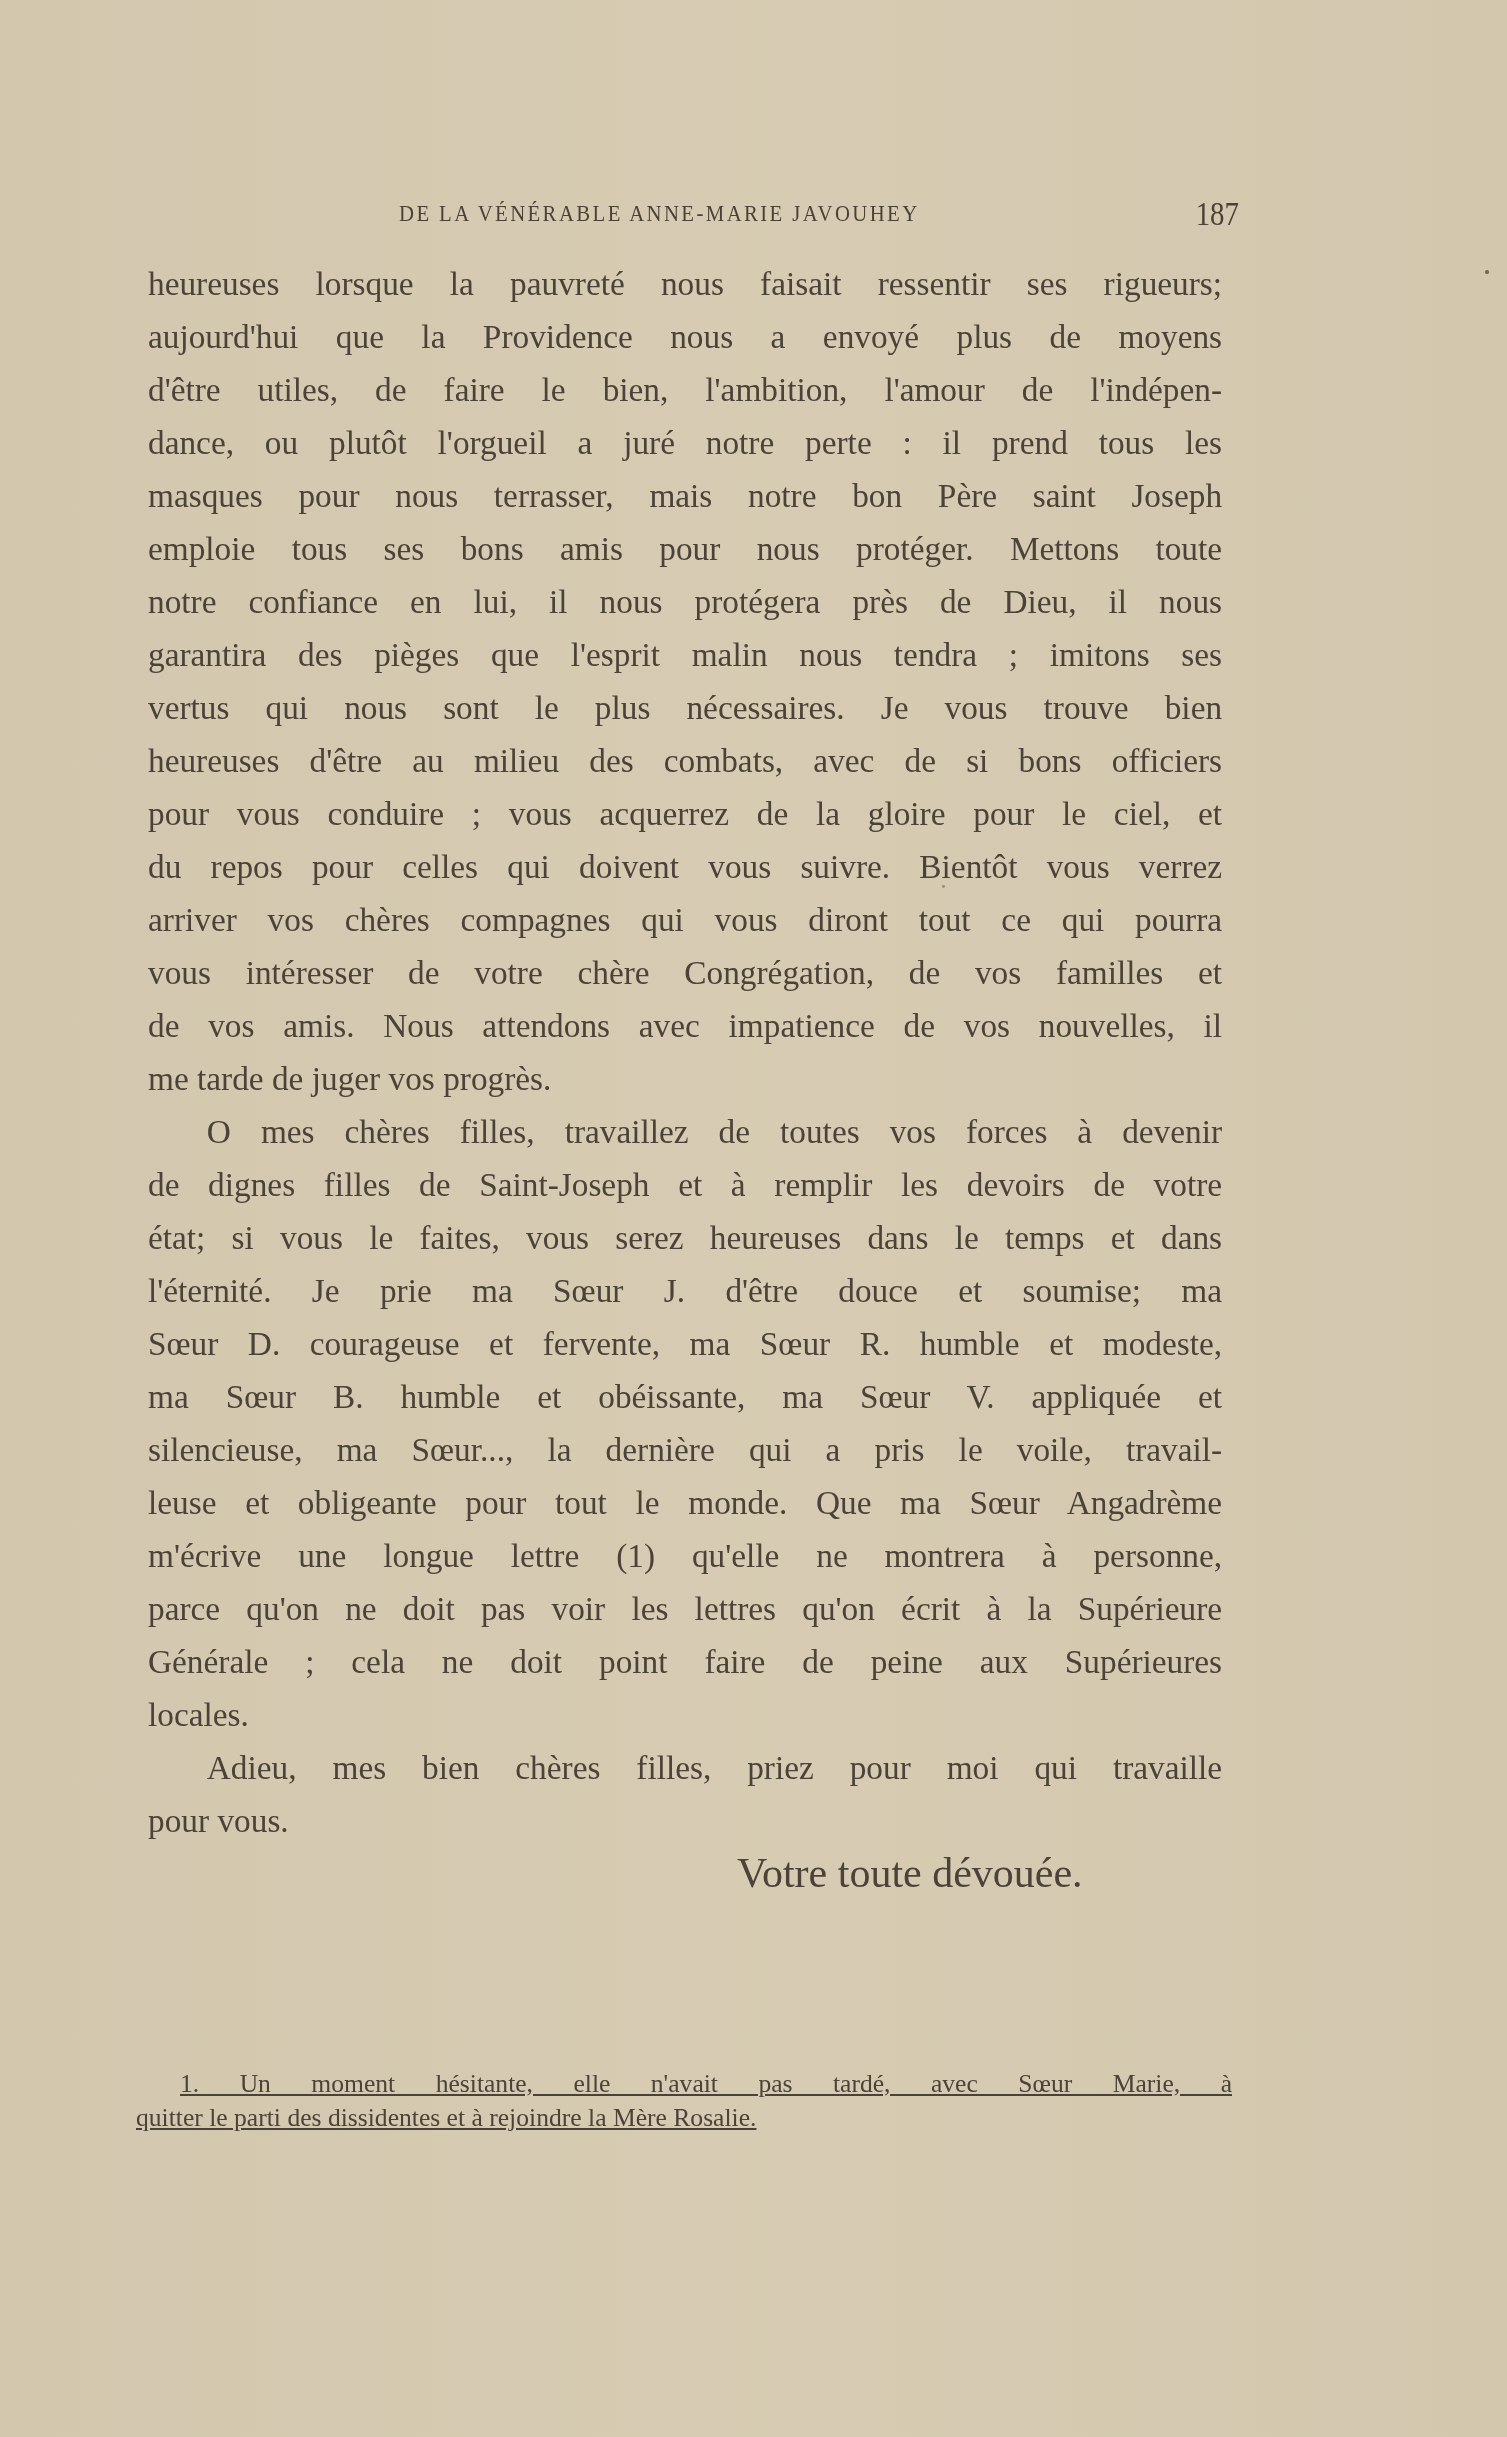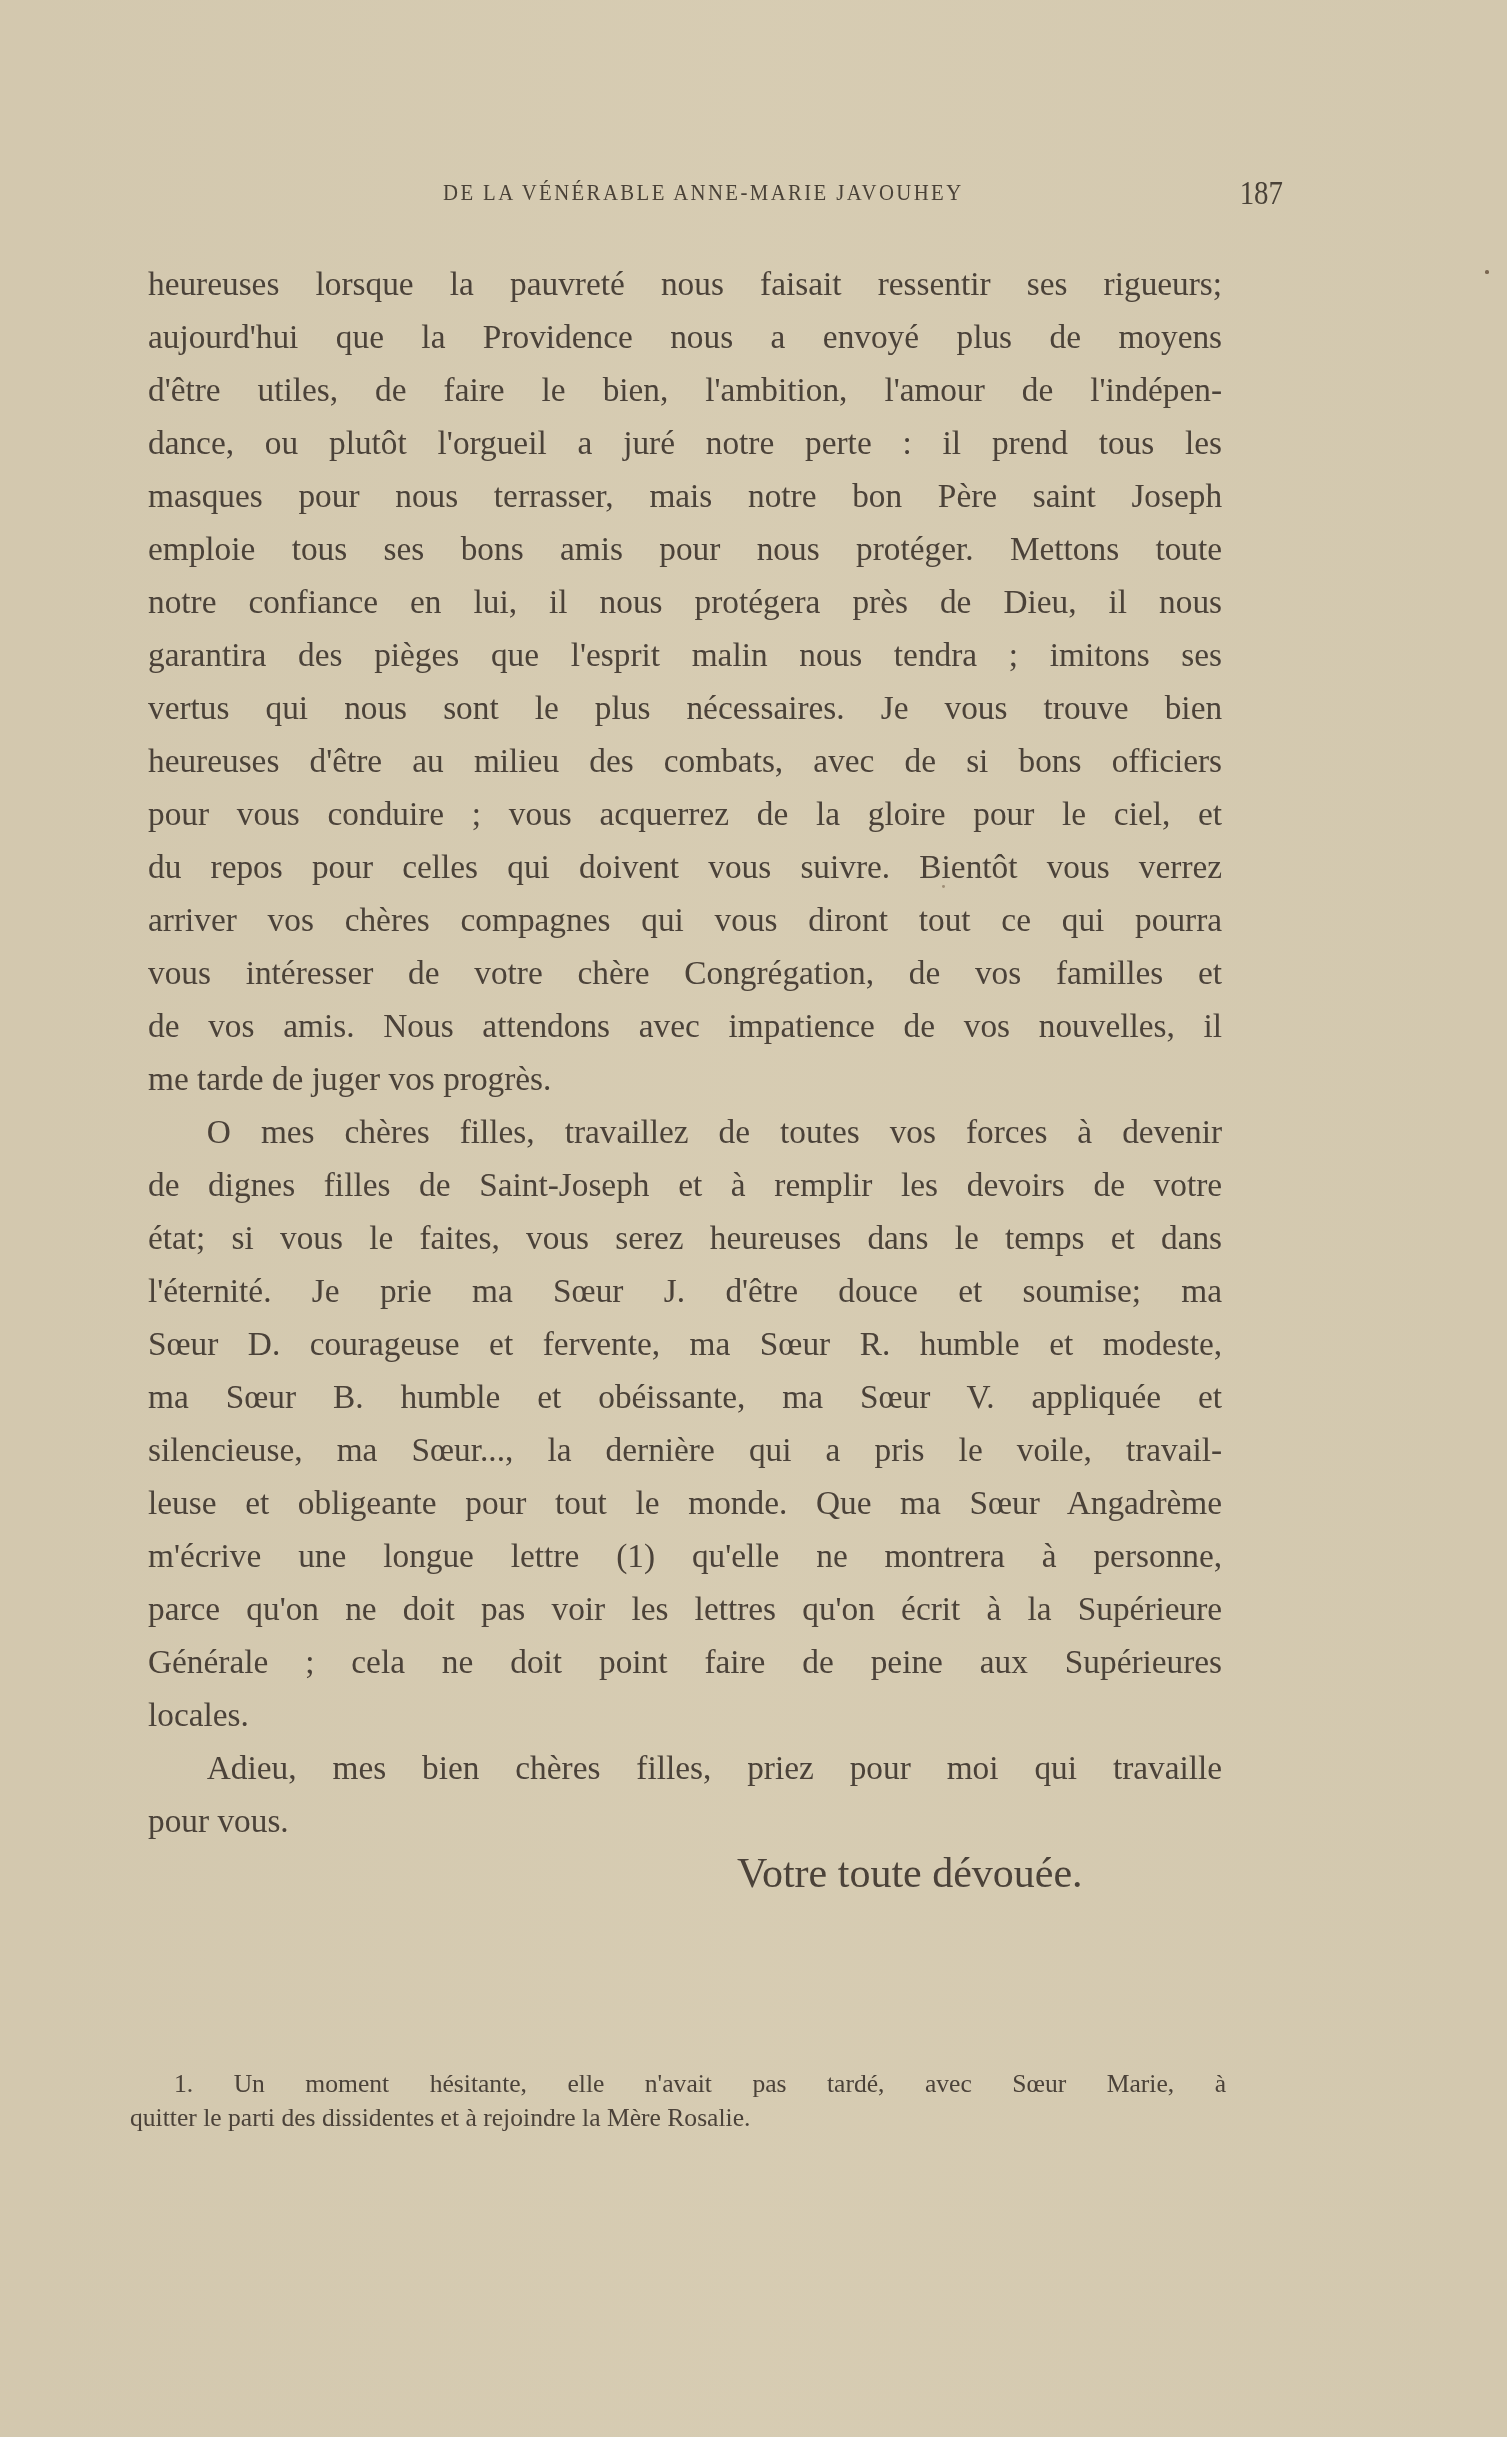--- a/index.html
+++ b/index.html
@@ -18,25 +18,24 @@
     .page {
       position: absolute;
       left: 0; top: 0;
       width: 1507px; height: 2438px;
       background:
         linear-gradient(90deg, rgba(0,0,0,0.015) 0%, rgba(255,255,255,0.02) 50%, rgba(0,0,0,0.015) 100%),
         #d6cbb1;
     }
     .running-head {
       position: absolute;
-      top: 180px;
+      top: 201px;
       left: 399px;
       width: 840px;
       height: 37px;
-      margin-left: 44px;
     }
     .running-title {
       position: absolute;
       left: 0;
       top: 0;
       font-family: "Liberation Serif", "DejaVu Serif", serif;
       font-size: 22.6px;
       letter-spacing: 2.6px;
       text-transform: uppercase;
       color: #4a4238;
@@ -84,23 +83,24 @@
       height: 53px;
       line-height: 53px;
       font-family: "Liberation Serif", "DejaVu Serif", serif;
       font-size: 42px;
       padding-left: 589px;
       white-space: nowrap;
       color: #4b4239;
     }
     .footnote {
       position: absolute;
-      left: 130px;
+      left: 136px;
       top: 2067px;
       width: 1096px;
+      text-decoration: underline;
     }
     .fn-line {
       display: block;
       height: 34px;
       line-height: 34px;
       font-family: "Liberation Serif", "DejaVu Serif", serif;
       font-size: 25.6px;
       white-space: nowrap;
       color: #4b4239;
       text-align: justify;

